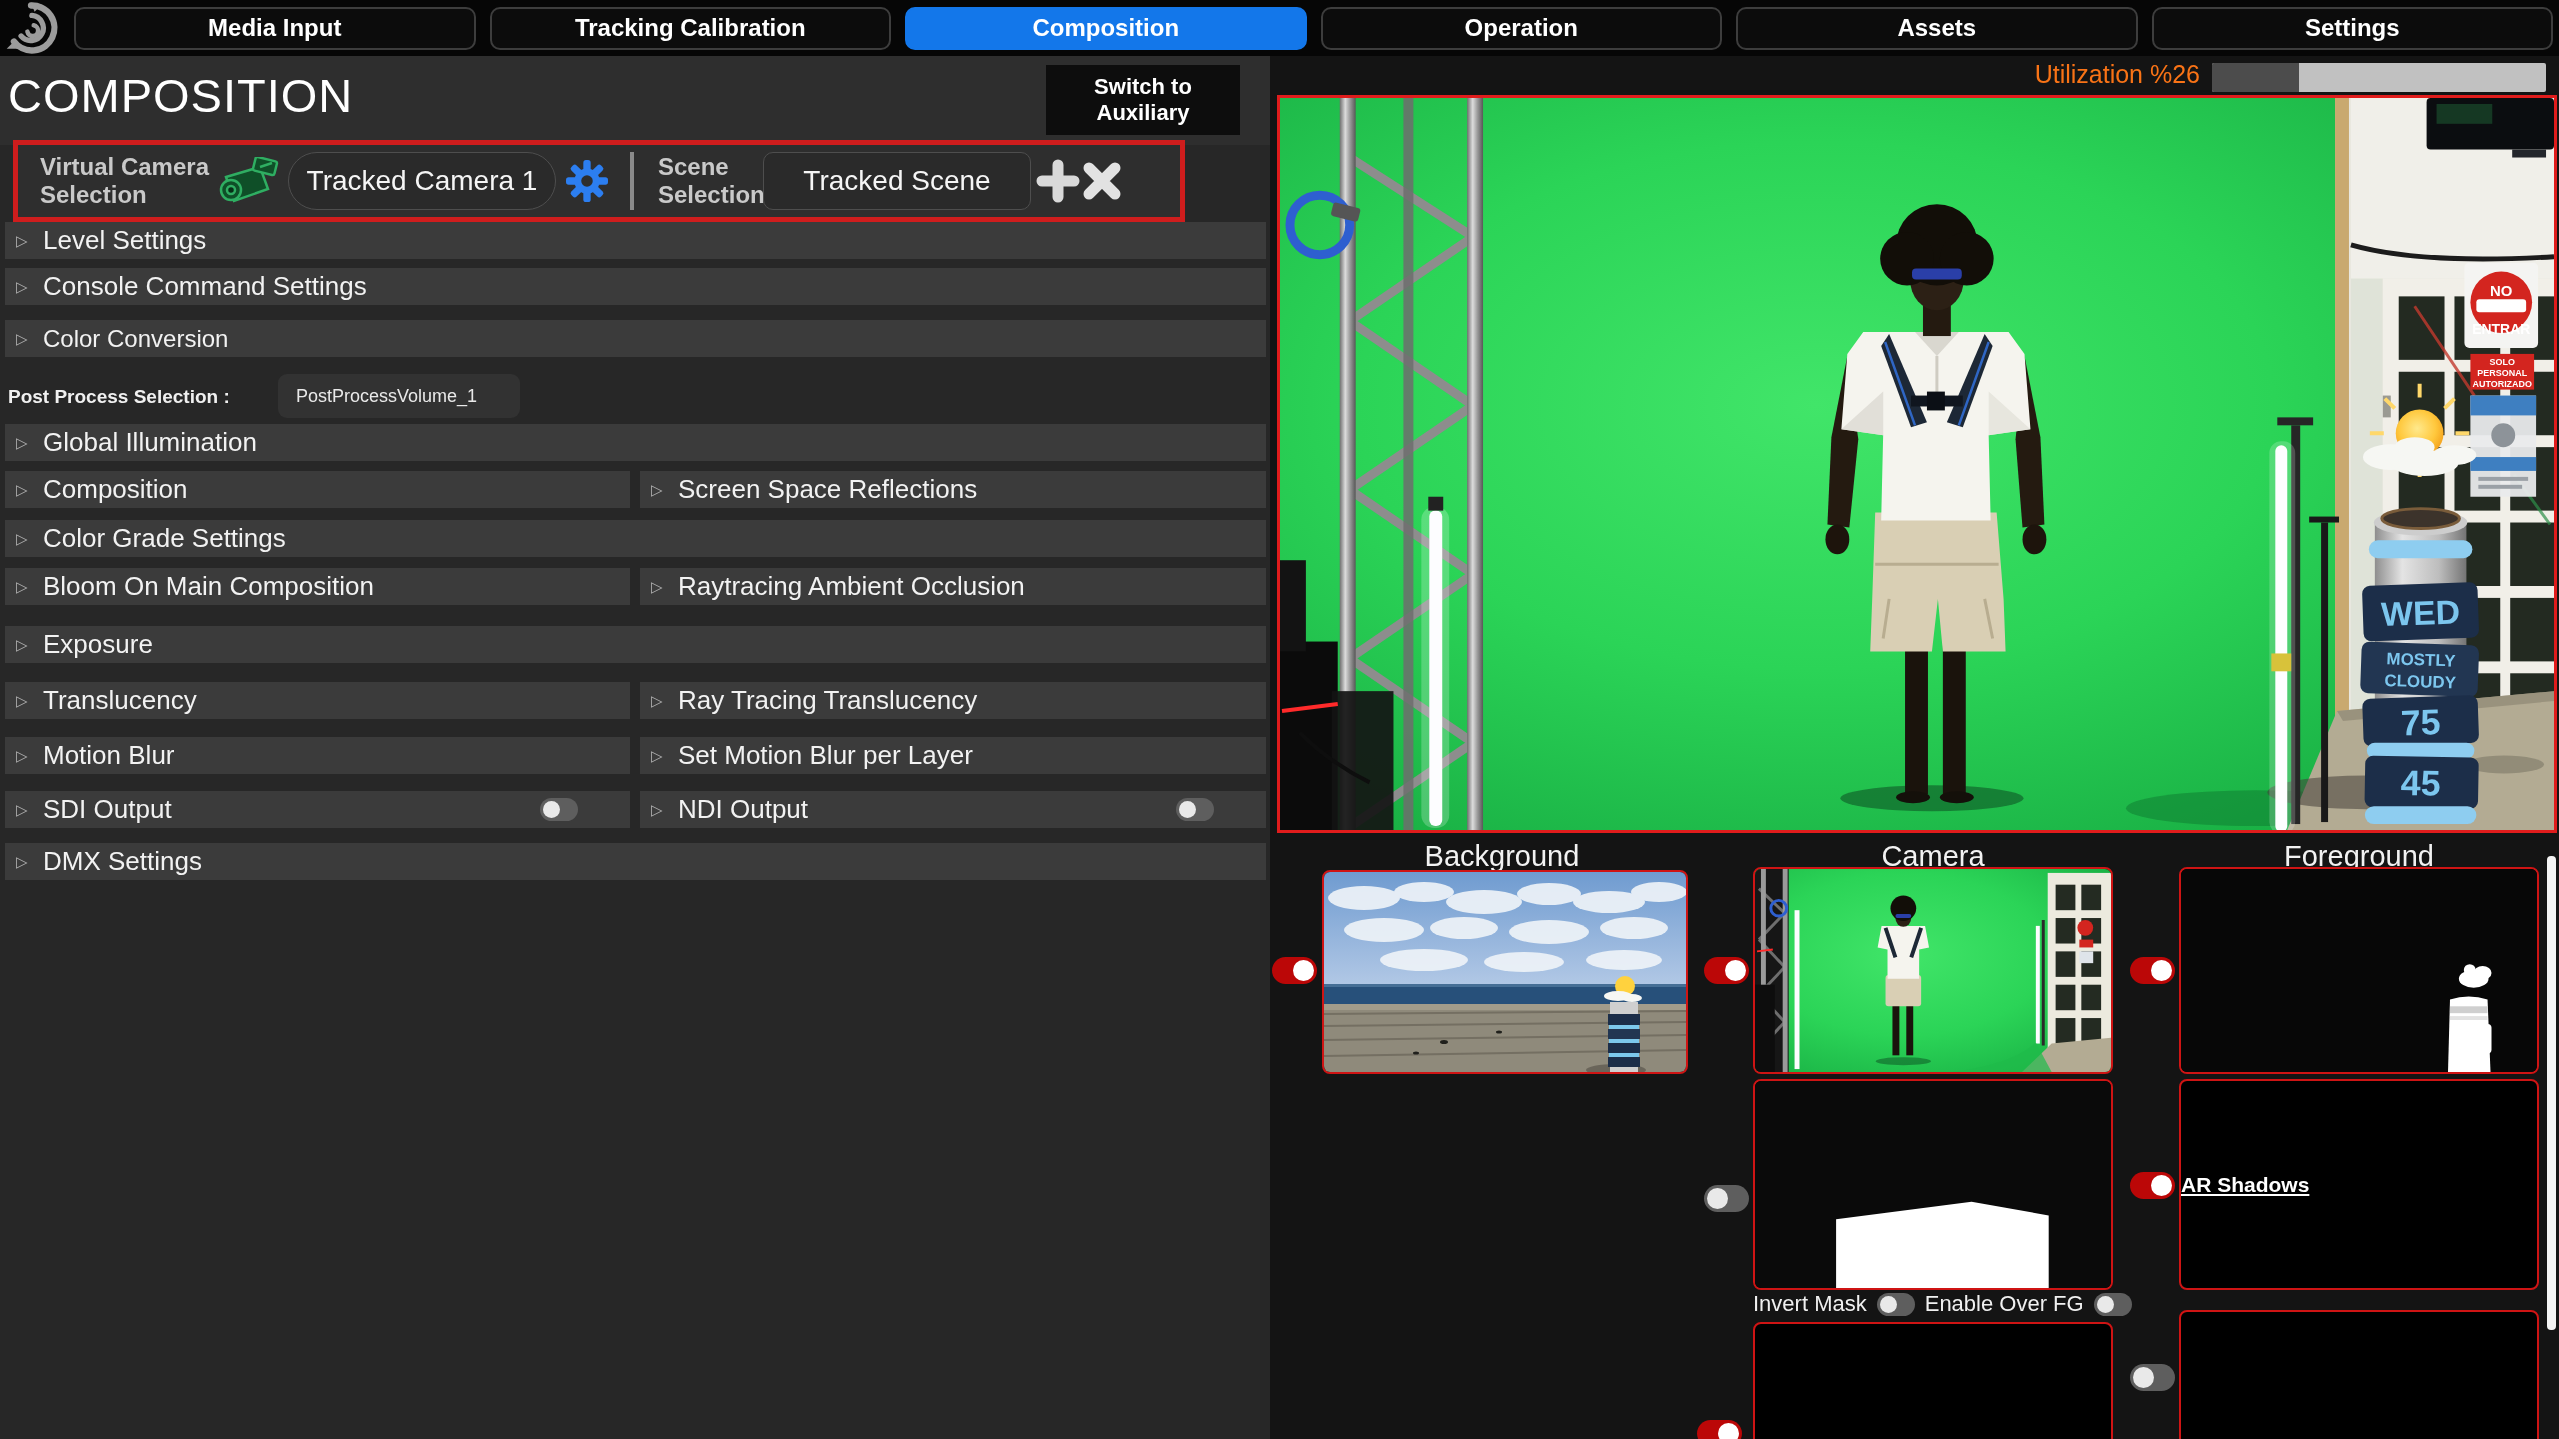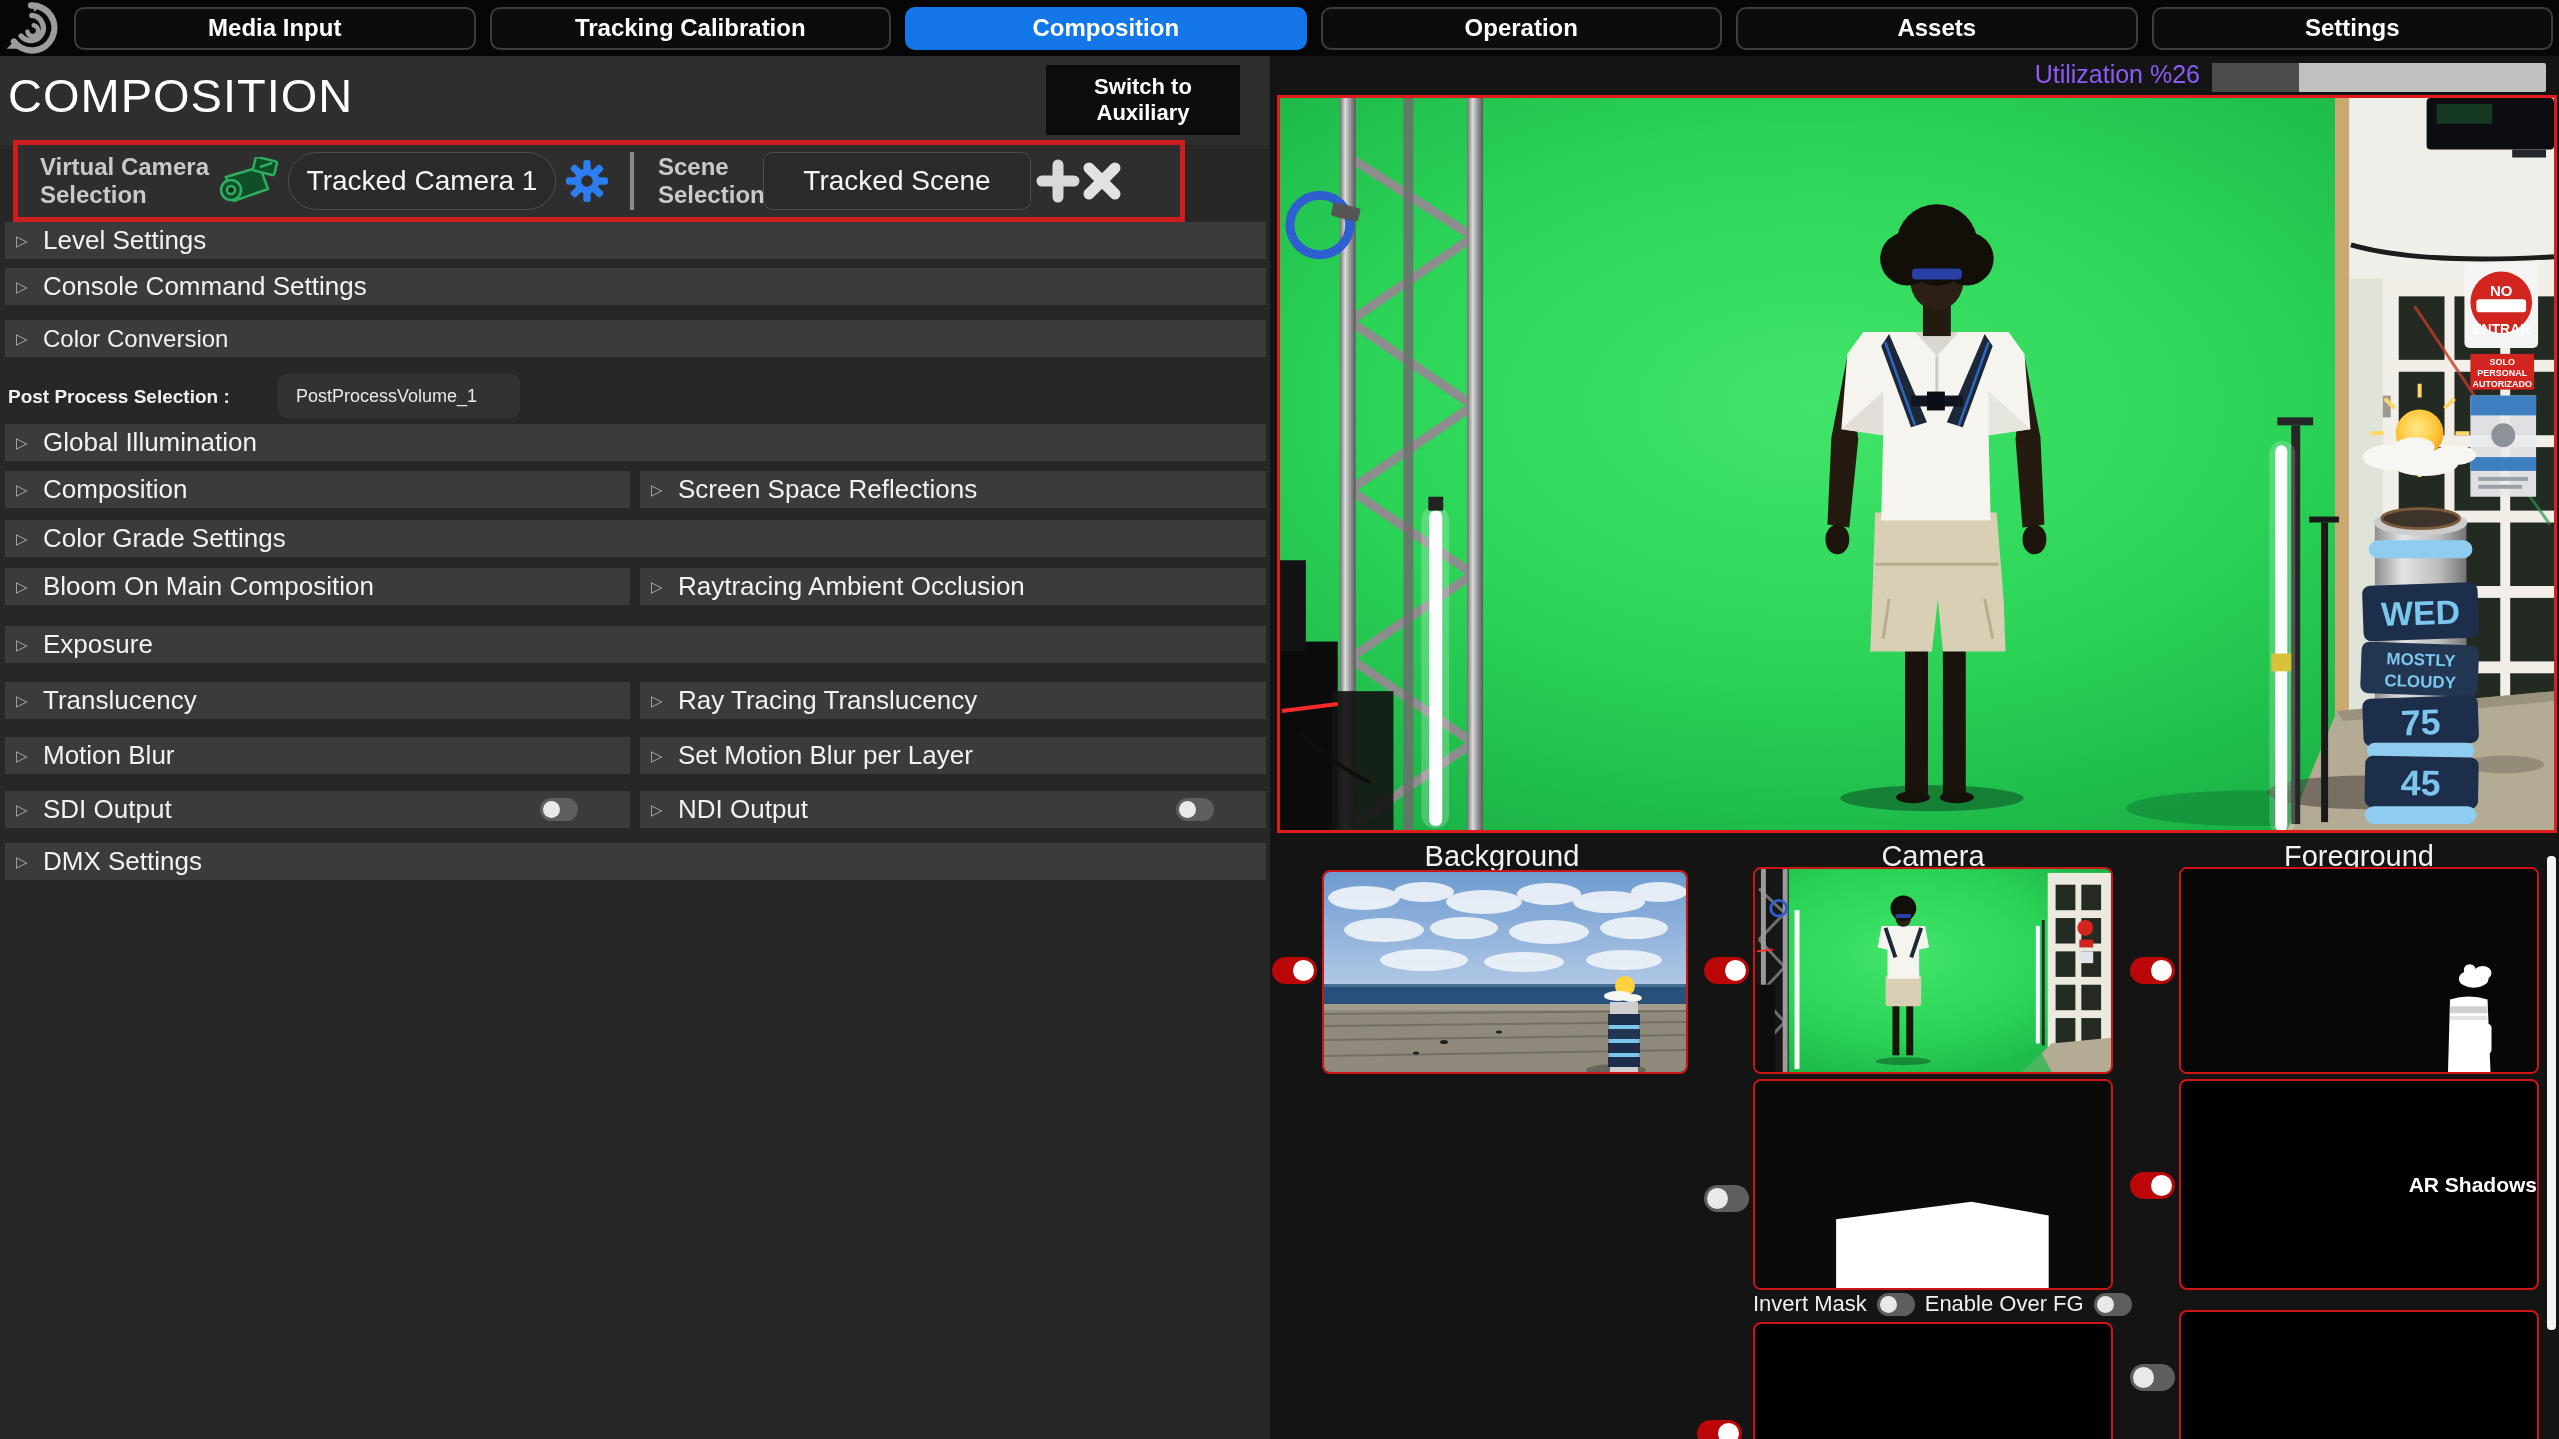--- a/index.html
+++ b/index.html
@@ -40,30 +40,30 @@
            display:flex;align-items:center;padding-left:18px;font-size:18px;color:#e9e9e9;box-sizing:border-box;cursor:pointer;}
   
   .tgl{width:38px;height:23px;border-radius:12px;background:#5e5e5e;position:relative;flex:0 0 auto;cursor:pointer;}
   .tgl::after{content:"";position:absolute;width:17px;height:17px;border-radius:50%;background:#e9e9e9;top:3px;left:3px;}
   .tgl.on{background:#bb0707;}
   .tgl.on::after{left:auto;right:3px;background:#fff;}
   .tgl.big{width:45px;height:27px;border-radius:14px;}
   .tgl.big::after{width:21px;height:21px;}
   .row .tgl{position:absolute;right:52px;top:7px;}
   
-  .util-label{position:absolute;left:1960px;top:60px;width:240px;text-align:right;font-size:25px;color:#8b5cf6;}
+  .util-label{position:absolute;left:1960px;top:60px;width:240px;text-align:right;font-size:25px;color:#f97316;}
   .util-bar{position:absolute;left:2212px;top:63px;width:334px;height:29px;background:#c1c1c1;border-radius:2px;overflow:hidden;}
   .util-fill{height:100%;background:#4c4c4c;}
   .preview{position:absolute;left:1277px;top:95px;width:1280px;height:738px;border:3px solid #e01c1c;
            box-sizing:border-box;background:#0a0a0a;}
   .preview svg{display:block;width:100%;height:100%;}
   .layer-title{position:absolute;top:840px;width:360px;text-align:center;font-size:29px;color:#f2f2f2;}
   .thumb{position:absolute;border:2px solid #cf1414;border-radius:8px;background:#000;overflow:hidden;box-sizing:border-box;}
   .thumb svg{display:block;width:100%;height:100%;}
-  .ar-thumb{display:flex;align-items:center;justify-content:flex-end;font-size:21px;font-weight:700;color:#fff;}
+  .ar-thumb{display:flex;align-items:center;justify-content:flex-start;font-size:21px;font-weight:700;color:#fff;text-decoration:underline;}
   .abs{position:absolute;}
   .mask-controls{position:absolute;left:1753px;top:1291px;display:flex;align-items:center;gap:10px;font-size:22px;color:#f0f0f0;}
   .scrollbar{position:absolute;left:2547px;top:856px;width:9px;height:474px;background:#f4f4f4;border-radius:4px;cursor:pointer;}
   text{font-family:"Liberation Sans",sans-serif;}
 </style>
 </head>
 <body>
 
 <div id="app">
 

